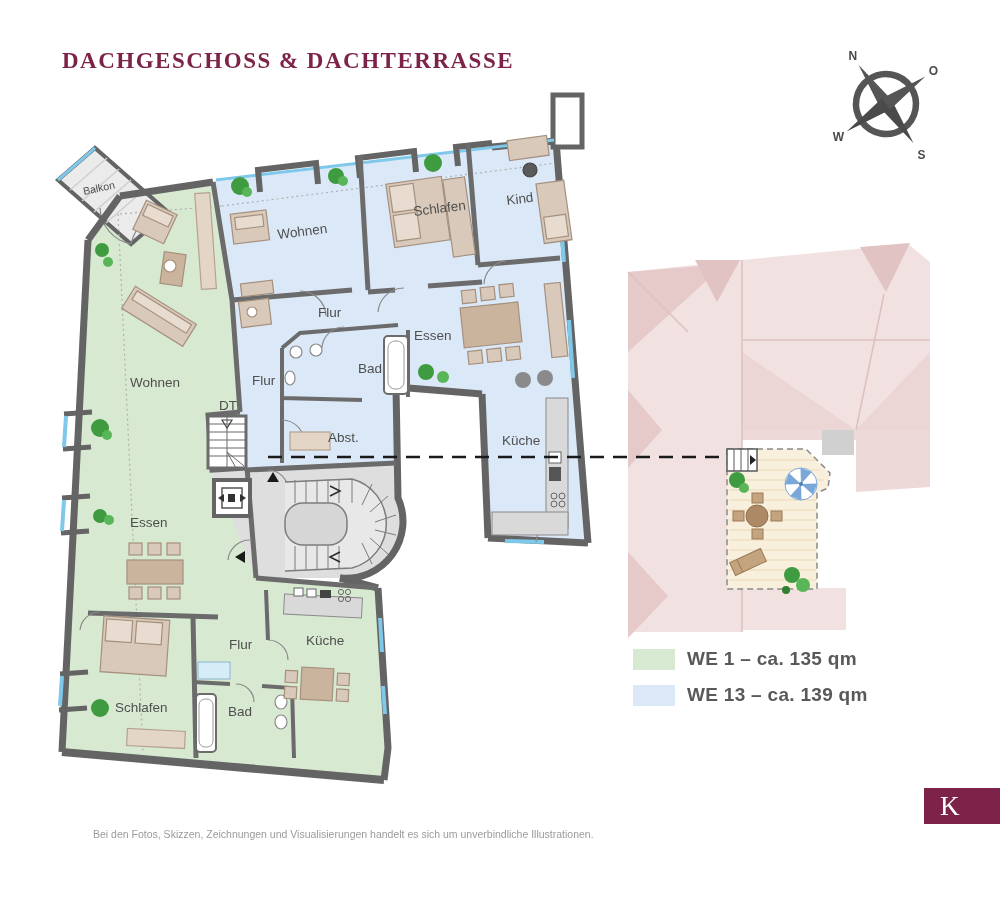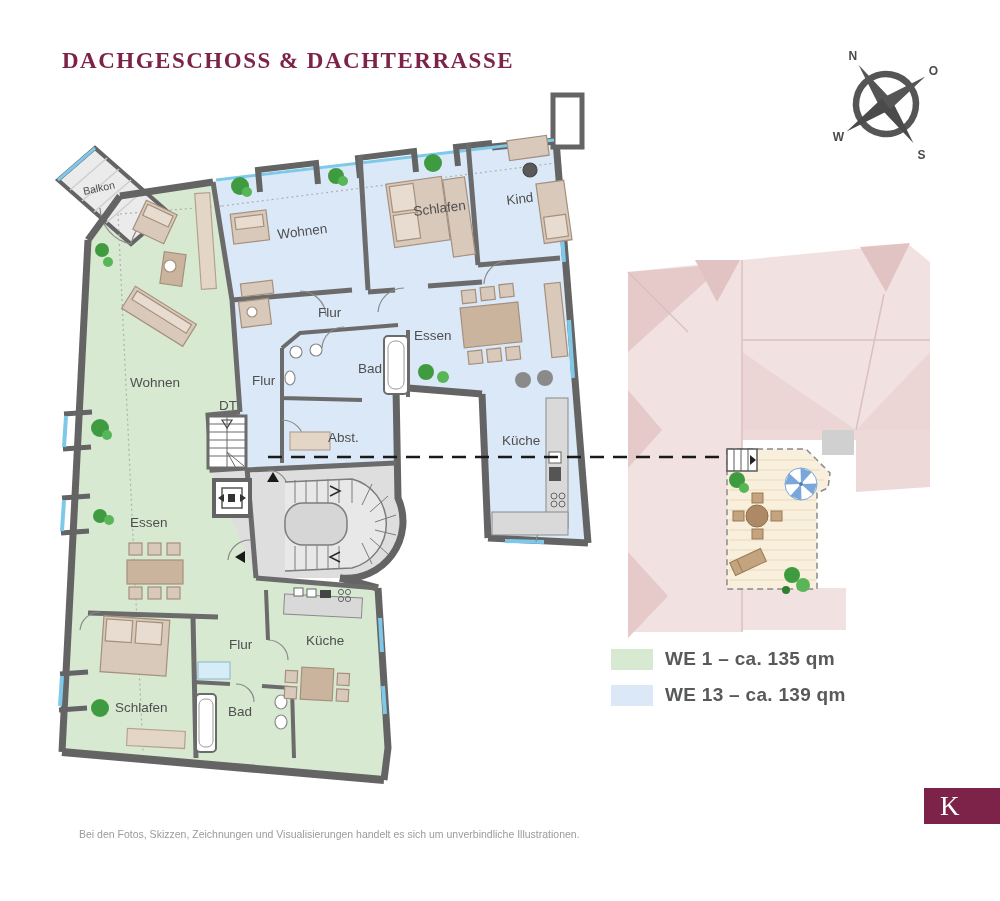--- a/index.html
+++ b/index.html
@@ -6,27 +6,27 @@
   .stage{position:relative;width:1000px;height:881px;background:#fff;overflow:hidden;
          font-family:"Liberation Sans",sans-serif;}
   .title{position:absolute;left:62px;top:48px;
          font-family:"Liberation Serif",serif;font-weight:bold;font-size:23px;
          letter-spacing:1.5px;color:#7d2248;}
   .plan-svg{position:absolute;left:0;top:0;}
   svg text{font-family:"Liberation Sans",sans-serif;fill:#4f4f4f;}
   .room-lbl{font-size:13.5px;}
   .room-lbl-sm{font-size:10.5px;}
   .compass-letter{font-size:12px;font-weight:bold;fill:#4a4a4a;}
-  .legend{position:absolute;left:611px;top:648px;}
+  .legend{position:absolute;left:633px;top:648px;}
   .legend-row{display:flex;align-items:center;margin-bottom:14px;}
   .swatch{width:42px;height:21px;margin-right:12px;}
   .swatch.green{background:#d8e9d2;}
   .swatch.blue{background:#dbe8f7;}
   .legend-label{font-size:19px;font-weight:bold;color:#58595b;letter-spacing:.3px;}
-  .footer{position:absolute;left:79px;top:828px;font-size:10.5px;color:#9b9b9b;}
+  .footer{position:absolute;left:93px;top:828px;font-size:10.5px;color:#9b9b9b;}
   .brand{position:absolute;right:0;top:788px;width:76px;height:36px;background:#7d2248;
          display:flex;align-items:center;}
   .brand span{font-family:"Liberation Serif",serif;color:#fff;font-size:27px;
               margin-left:16px;line-height:1;}
 </style>
 </head>
 <body>
 
 <div class="stage">
 

